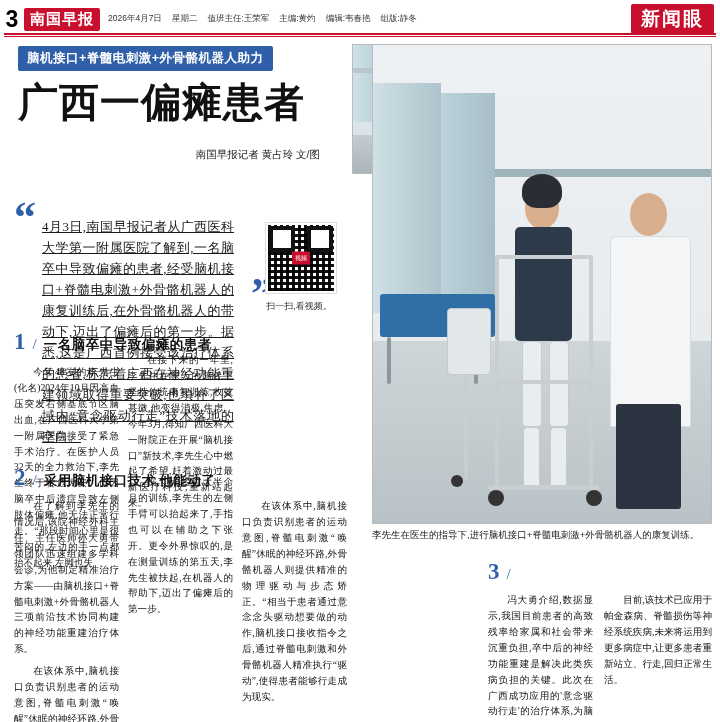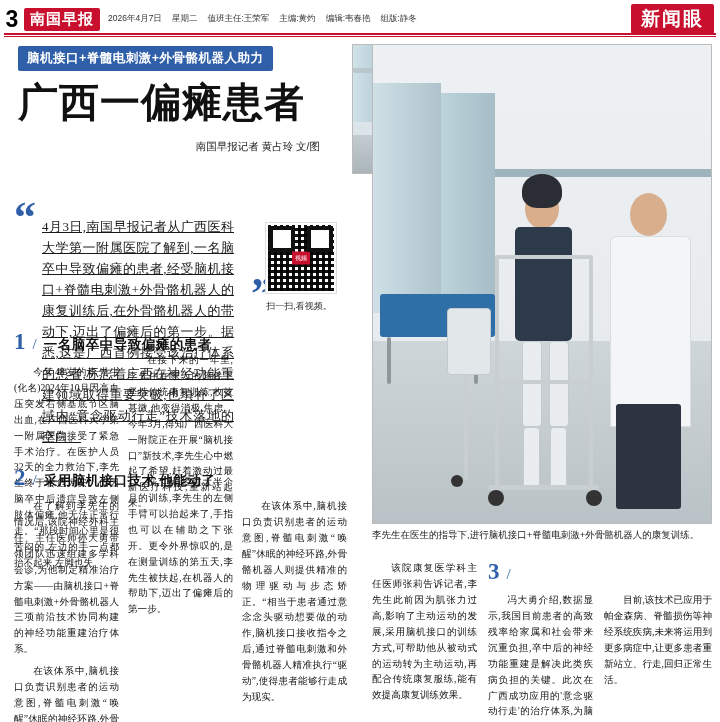--- a/index.html
+++ b/index.html
@@ -74,21 +74,21 @@
     margin-top:9px;
     font-family:"Liberation Serif", serif;
     font-weight:bold;
     font-size:40px;
     line-height:1.14;
     letter-spacing:1px;
     color:#111;
   }
   .headline .l2 { display:block; }
   .byline {
-    margin-top:14px; text-align:right;
+    margin-top:22px; text-align:right;
     font-family:"Liberation Sans", sans-serif;
     font-size:10.5px; color:#222; padding-right:28px;
   }
 
   
   .lead-wrap {
     position:absolute; left:14px; top:200px; width:345px; height:120px;
   }
   .quote-mark {
     position:absolute; left:0; top:0;
@@ -329,23 +329,20 @@
   <div class="col" style="left:242px;top:498px;width:105px">
     <p>在该体系中,脑机接口负责识别患者的运动意图,脊髓电刺激“唤醒”休眠的神经环路,外骨骼机器人则提供精准的物理驱动与步态矫正。“相当于患者通过意念念头驱动想要做的动作,脑机接口接收指令之后,通过脊髓电刺激和外骨骼机器人精准执行“驱动”,使得患者能够行走成为现实。</p>
   </div>
 
   <div style="position:absolute;left:488px;top:560px;width:225px">
     <div class="subhead">
       <span class="num">3</span>
       <span class="slash">/</span>
     </div>
   </div>
-  <div class="col" style="left:372px;top:560px;width:105px">
-    <p>该院康复医学科主任医师张莉告诉记者,李先生此前因为肌张力过高,影响了主动运动的发展,采用脑机接口的训练方式,可帮助他从被动式的运动转为主动运动,再配合传统康复服练,能有效提高康复训练效果。</p>
-  </div>
   <div class="col" style="left:488px;top:592px;width:105px">
     <p>冯大勇介绍,数据显示,我国目前患者的高致残率给家属和社会带来沉重负担,卒中后的神经功能重建是解决此类疾病负担的关键。此次在广西成功应用的'意念驱动行走'的治疗体系,为脑卒中后神经功能重建提供了全新的临床路径,再配合传统康复锻炼,能有效提高康复训练效果。</p>
   </div>
   <div class="col" style="left:604px;top:592px;width:108px">
     <p>目前,该技术已应用于帕金森病、脊髓损伤等神经系统疾病,未来将运用到更多病症中,让更多患者重新站立、行走,回归正常生活。</p>
   </div>
 
 </div>
 
 </body></html>

